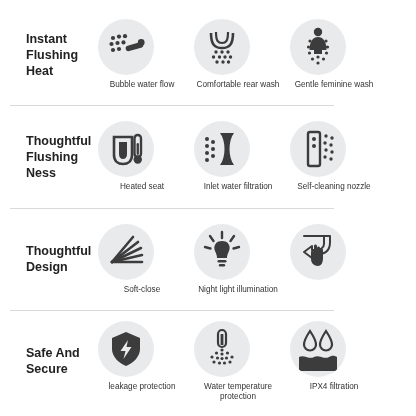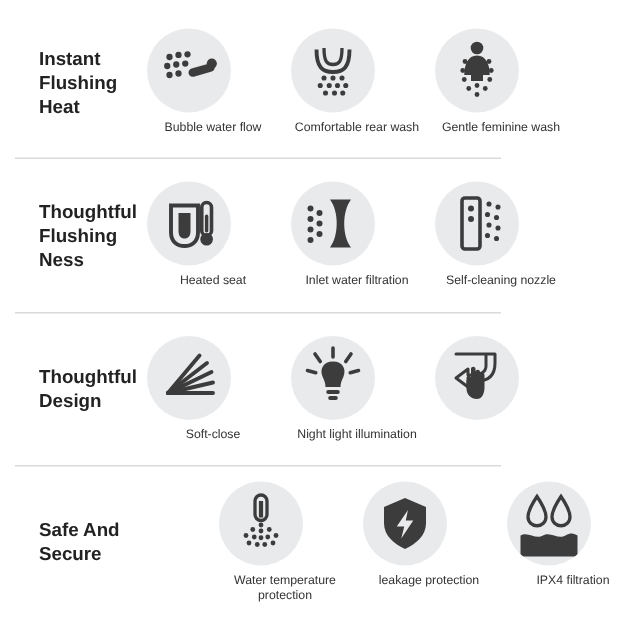--- a/index.html
+++ b/index.html
@@ -24,21 +24,20 @@
   }
   .row {
     flex: 1 1 0;
     display: flex;
     align-items: center;
     border-bottom: 1px solid #d9d9d9;
     box-sizing: border-box;
   }
   .row.last {
     border-bottom: none;
-    gap: 48px;
   }
   .row-title {
     width: 88px;
     flex: 0 0 88px;
     font-size: 12.5px;
     font-weight: bold;
     line-height: 1.28;
     color: #222222;
     padding-left: 16px;
     box-sizing: border-box;
@@ -275,20 +274,30 @@
   <div class="row last">
     <div class="row-title">
       <div>Safe And</div>
       <div>Secure</div>
     </div>
     <div class="cells">
 
       <div class="cell">
         <div class="circle">
           <svg width="56" height="56" viewBox="0 0 56 56">
+            <path d="M28 11 L42 17 V28 C42 36, 35 42, 28 45 C21 42, 14 36, 14 28 V17 Z" fill="#3c3c3c"></path>
+            <path d="M30 19 L22.5 30 H27.5 L25.5 38 L33.5 26 H28.5 Z" fill="#e9eaec"></path>
+          </svg>
+        </div>
+        <div class="cap">leakage protection</div>
+      </div>
+
+      <div class="cell">
+        <div class="circle">
+          <svg width="56" height="56" viewBox="0 0 56 56">
             <rect x="24" y="9" width="8" height="17" rx="4" fill="none" stroke="#3c3c3c" stroke-width="2.2"></rect>
             <rect x="26.6" y="13" width="2.8" height="11" fill="#3c3c3c"></rect>
             <g fill="#3c3c3c">
               <circle cx="28" cy="29" r="1.6"></circle>
               <circle cx="22.5" cy="32" r="1.6"></circle>
                 <circle cx="28" cy="33" r="1.6"></circle>
                 <circle cx="33.5" cy="32" r="1.6"></circle>
               <circle cx="18" cy="36" r="1.6"></circle>
                 <circle cx="23.5" cy="37" r="1.6"></circle>
                 <circle cx="28" cy="37.5" r="1.6"></circle>
@@ -300,30 +309,20 @@
                 <circle cx="36" cy="41" r="1.6"></circle>
             </g>
           </svg>
         </div>
         <div class="cap">Water temperature protection</div>
       </div>
 
       <div class="cell">
         <div class="circle">
           <svg width="56" height="56" viewBox="0 0 56 56">
-            <path d="M28 11 L42 17 V28 C42 36, 35 42, 28 45 C21 42, 14 36, 14 28 V17 Z" fill="#3c3c3c"></path>
-            <path d="M30 19 L22.5 30 H27.5 L25.5 38 L33.5 26 H28.5 Z" fill="#e9eaec"></path>
-          </svg>
-        </div>
-        <div class="cap">leakage protection</div>
-      </div>
-
-      <div class="cell">
-        <div class="circle">
-          <svg width="56" height="56" viewBox="0 0 56 56">
             <path d="M20 10 C20 10, 14 19, 14 23.5 C14 27, 16.7 29.5, 20 29.5 C23.3 29.5, 26 27, 26 23.5 C26 19, 20 10, 20 10 Z" fill="none" stroke="#3c3c3c" stroke-width="2.2"></path>
             <path d="M36 10 C36 10, 30 19, 30 23.5 C30 27, 32.7 29.5, 36 29.5 C39.3 29.5, 42 27, 42 23.5 C42 19, 36 10, 36 10 Z" fill="none" stroke="#3c3c3c" stroke-width="2.2"></path>
             <path d="M9 36 C14 33, 19 39, 24 36 C29 33, 34 39, 39 36 C43 33.6, 45 35, 47 36 L47 50 L9 50 Z" fill="#3c3c3c"></path>
           </svg>
         </div>
         <div class="cap">IPX4 filtration</div>
       </div>
 
     </div>
   </div>

